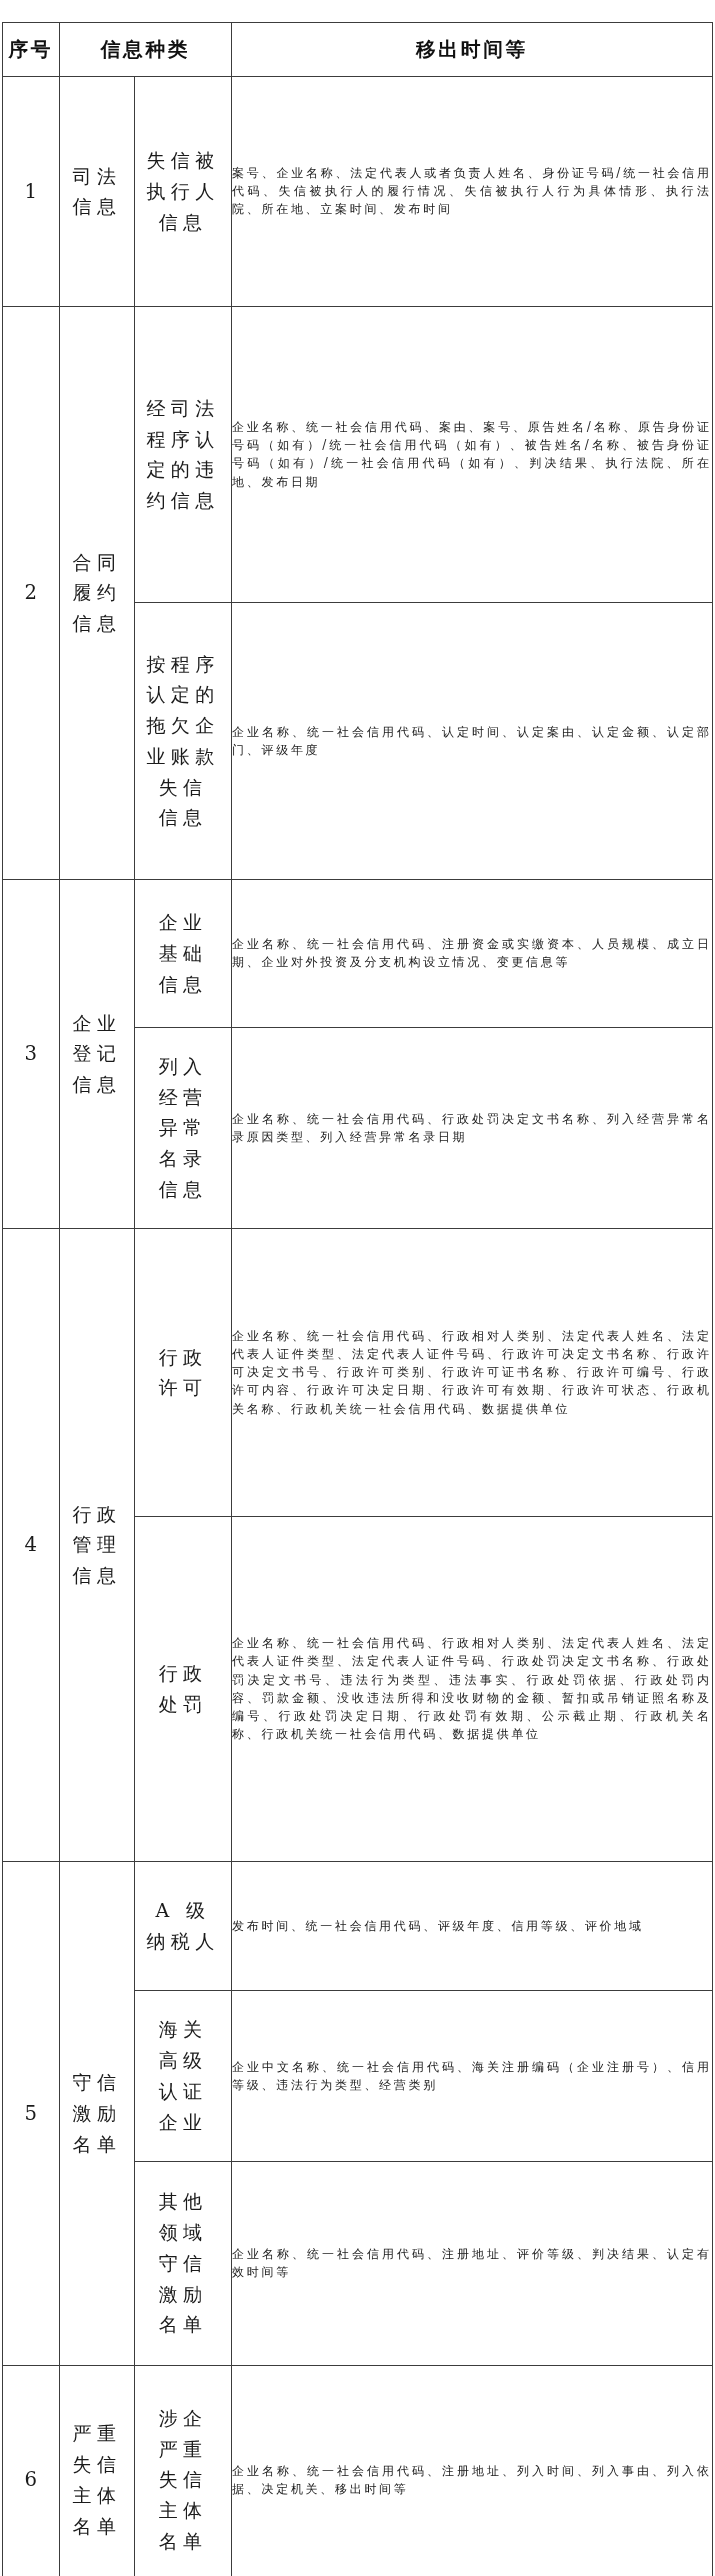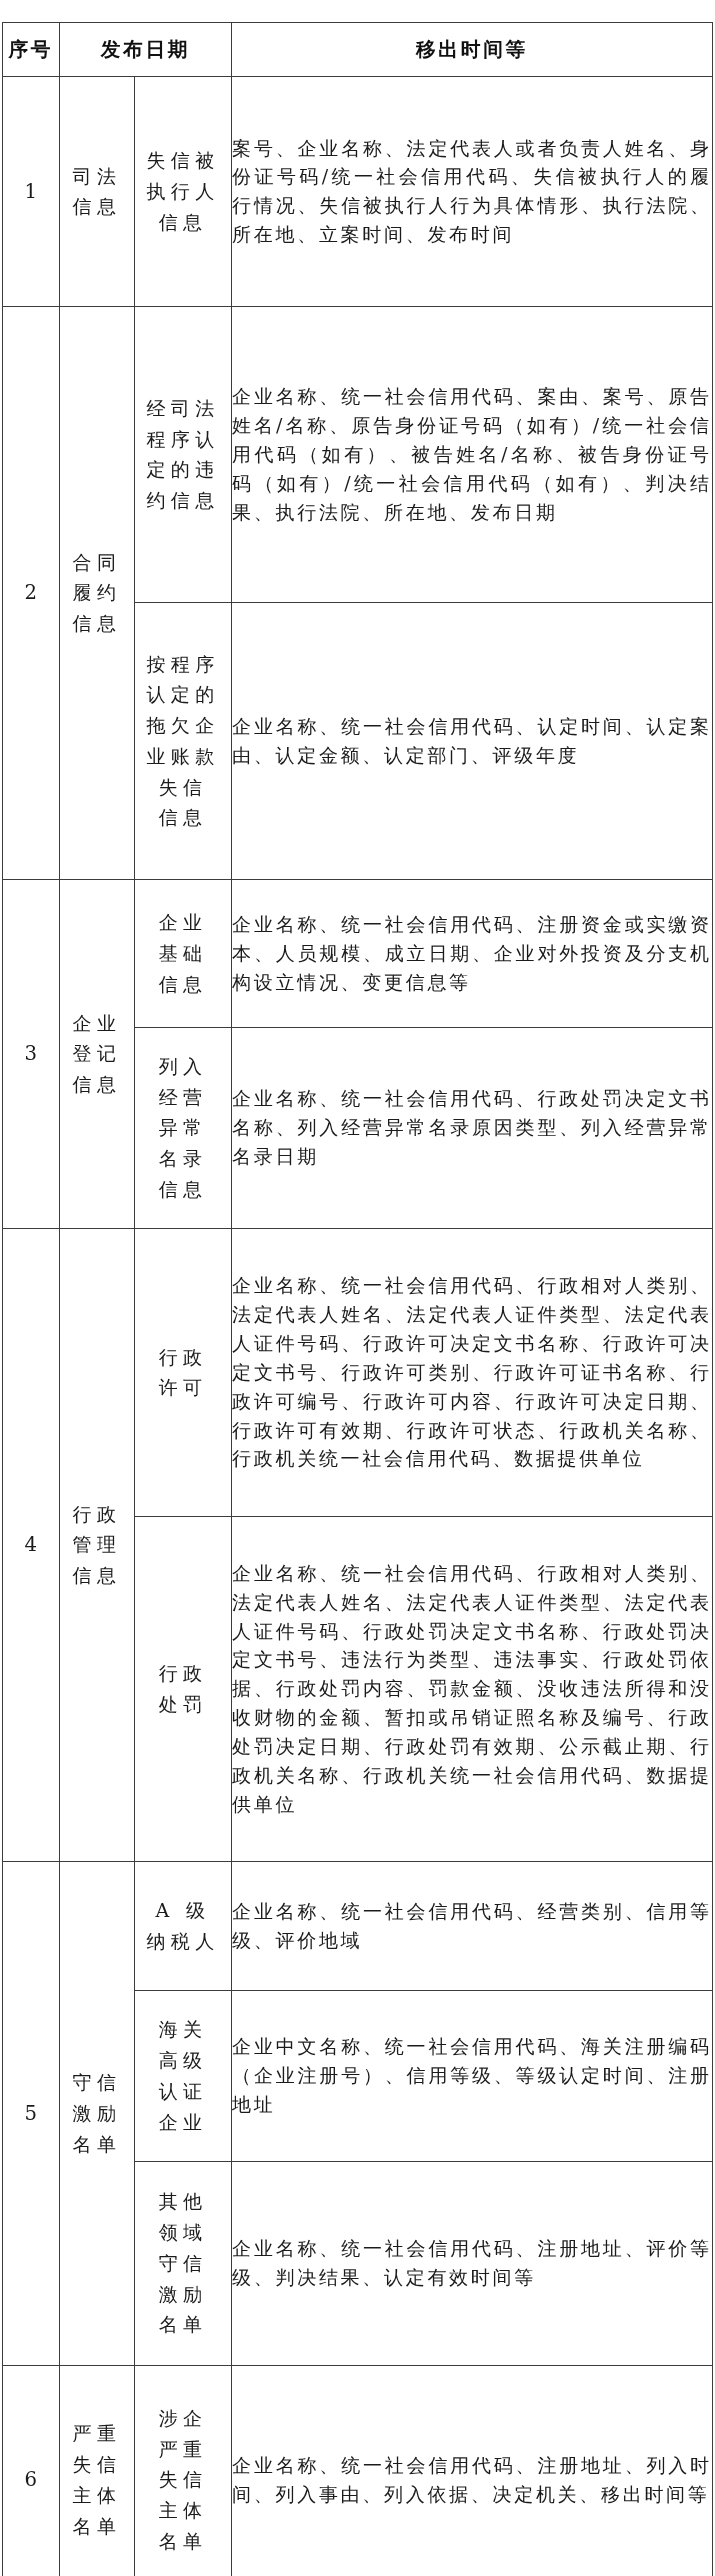--- a/index.html
+++ b/index.html
@@ -35,21 +35,21 @@
     letter-spacing:0;
   }
   td.cat, td.sub{
     text-align:center;
     white-space:pre-line;
     font-size:19px;
     line-height:1.62;
     letter-spacing:5.4px;
   }
   td.content{
-    font-size:19px;
+    font-size:12px;
     line-height:1.52;
     text-align:justify;
     text-justify:inter-character;
     letter-spacing:2.7px;
     padding:7.2px 9px 7.2px 12.5px;
   }
 </style>
 </head>
 <body>
 
@@ -58,21 +58,21 @@
     <colgroup>
       <col style="width:57px">
       <col style="width:75px">
       <col style="width:97px">
       <col style="width:480px">
     </colgroup>
 
     <tbody>
         <tr style="height:54px">
       <th class="hdr">序号</th>
-      <th class="hdr" colspan="2">发布日期</th>
+      <th class="hdr" colspan="2">信息种类</th>
       <th class="hdr">移出时间等</th>
     </tr>
 
     <tr style="height:230px">
       <td class="num">1</td>
       <td class="cat">司法
 信息</td>
       <td class="sub">失信被
 执行人
 信息</td>
@@ -134,28 +134,28 @@
       <td class="content">企业名称、统一社会信用代码、行政相对人类别、法定代表人姓名、法定代表人证件类型、法定代表人证件号码、行政处罚决定文书名称、行政处罚决定文书号、违法行为类型、违法事实、行政处罚依据、行政处罚内容、罚款金额、没收违法所得和没收财物的金额、暂扣或吊销证照名称及编号、行政处罚决定日期、行政处罚有效期、公示截止期、行政机关名称、行政机关统一社会信用代码、数据提供单位</td>
     </tr>
 
     <tr style="height:129px">
       <td class="num" rowspan="3">5</td>
       <td class="cat" rowspan="3">守信
 激励
 名单</td>
       <td class="sub">A 级
 纳税人</td>
-      <td class="content">企业名称、统一社会信用代码、经营类别、信用等级、评价地域</td>
+      <td class="content">发布时间、统一社会信用代码、评级年度、信用等级、评价地域</td>
     </tr>
     <tr style="height:171px">
       <td class="sub">海关
 高级
 认证
 企业</td>
-      <td class="content">企业中文名称、统一社会信用代码、海关注册编码（企业注册号）、信用等级、等级认定时间、注册地址</td>
+      <td class="content">企业中文名称、统一社会信用代码、海关注册编码（企业注册号）、信用等级、违法行为类型、经营类别</td>
     </tr>
     <tr style="height:204px">
       <td class="sub">其他
 领域
 守信
 激励
 名单</td>
       <td class="content">企业名称、统一社会信用代码、注册地址、评价等级、判决结果、认定有效时间等</td>
     </tr>
 

